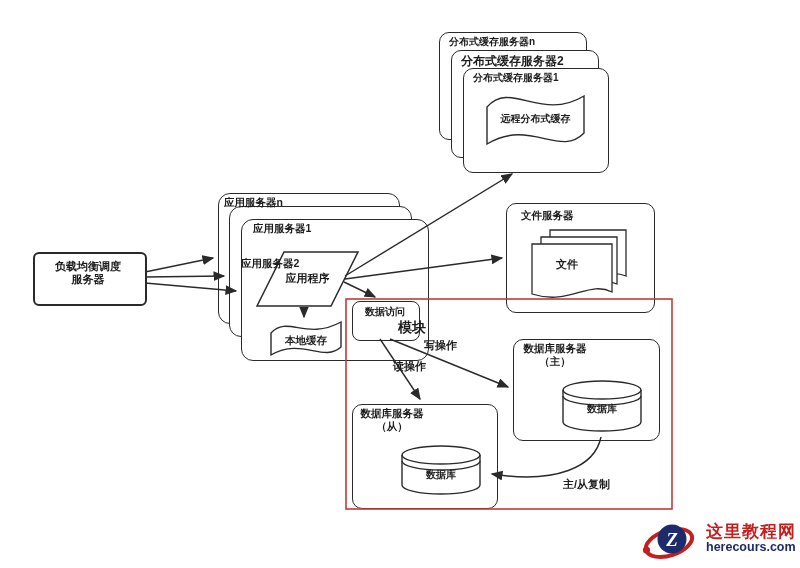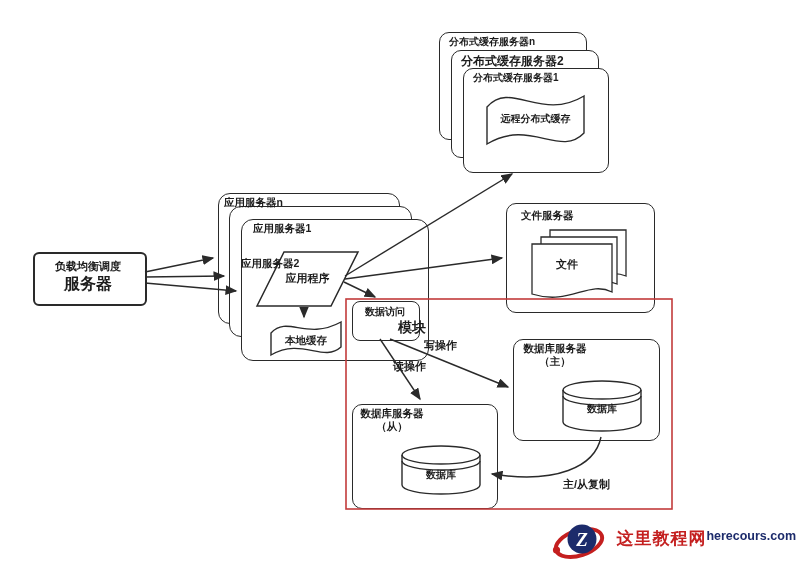--- a/index.html
+++ b/index.html
@@ -7,21 +7,21 @@
          font-family:"Liberation Sans", sans-serif;color:#1c1c1c;}
   .box{position:absolute;background:#ffffff;border:1.5px solid #2a2a2a;border-radius:12px;z-index:1;}
   .box.small-r{border-radius:8px;}
   svg.overlay{position:absolute;left:0;top:0;z-index:2;pointer-events:none;}
   .lbl{position:absolute;z-index:3;font-weight:bold;font-size:10.5px;line-height:1.25;
        white-space:nowrap;color:#1c1c1c;}
   .lbl.ctr{text-align:center;white-space:normal;}
   .caption{position:absolute;z-index:3;font-family:"Liberation Serif", serif;
            font-size:17px;color:#222;text-align:center;letter-spacing:1px;}
   .wm{position:absolute;right:4px;bottom:4px;z-index:4;display:flex;align-items:center;gap:4px;}
-  .wm-text{display:flex;line-height:1.1;}
+  .wm-text{display:flex;flex-direction:column;line-height:1.1;}
   .wm-name{font-size:17px;font-weight:bold;color:#c41f1f;letter-spacing:1px;}
   .wm-url{font-size:12.5px;font-weight:bold;color:#1c2b6b;}
 </style>
 </head>
 <body>
 
 <div id="stage">
 
   <div class="box" style="left:33px;top:252px;width:110px;height:50px;border-width:2px;border-radius:6px;"></div>
 
@@ -79,21 +79,21 @@
       <path d="M304,307 L304,317" marker-end="url(#ah)"></path>
       <path d="M390,339 L508,387" marker-end="url(#ah)"></path>
       <path d="M380,339 L420,399" marker-end="url(#ah)"></path>
       <path d="M601,437 C595,467 556,484 492,474" marker-end="url(#ah)"></path>
     </g>
 
     <rect x="346" y="299" width="326" height="210" fill="none" stroke="#c23b3b" stroke-width="1.6"></rect>
   </svg>
 
   <div class="lbl ctr" style="left:38px;top:260px;width:100px;font-size:11px;">负载均衡调度</div>
-  <div class="lbl ctr" style="left:38px;top:274px;width:100px;font-size:16px;">服务器</div>
+  <div class="lbl ctr" style="left:38px;top:274px;width:100px;font-size:11px;font-family:Liberation Mono, monospace;">服务器</div>
 
   <div class="lbl" style="left:224px;top:196px;">应用服务器n</div>
   <div class="lbl" style="left:241px;top:209px;margin-top:48px;">应用服务器2</div>
   <div class="lbl" style="left:253px;top:222px;">应用服务器1</div>
 
   <div class="lbl ctr" style="left:270px;top:272px;width:75px;font-size:11px;">应用程序</div>
   <div class="lbl ctr" style="left:271px;top:334px;width:70px;">本地缓存</div>
 
   <div class="lbl ctr" style="left:352px;top:306px;width:66px;font-size:10px;">数据访问</div>
   <div class="lbl ctr" style="left:372px;top:319px;width:80px;font-size:14px;">模块</div>

